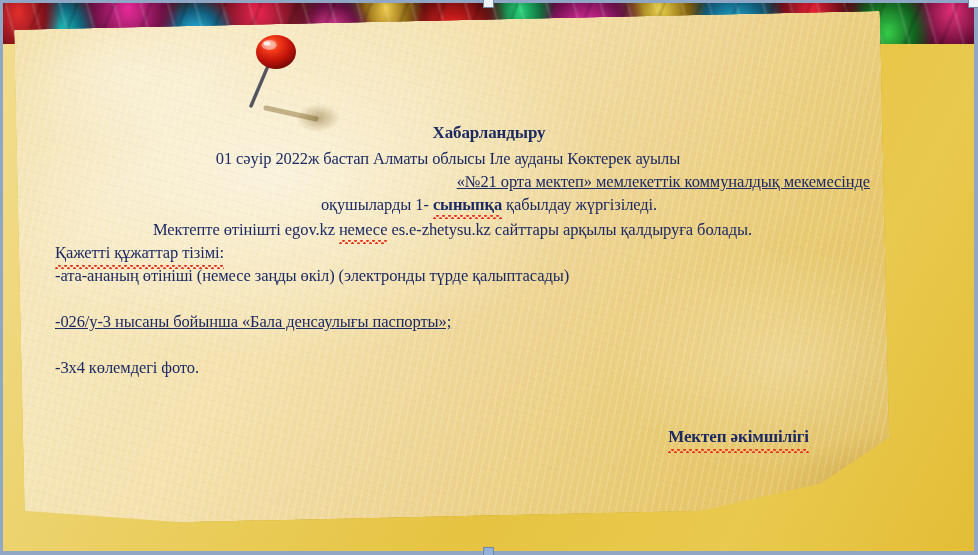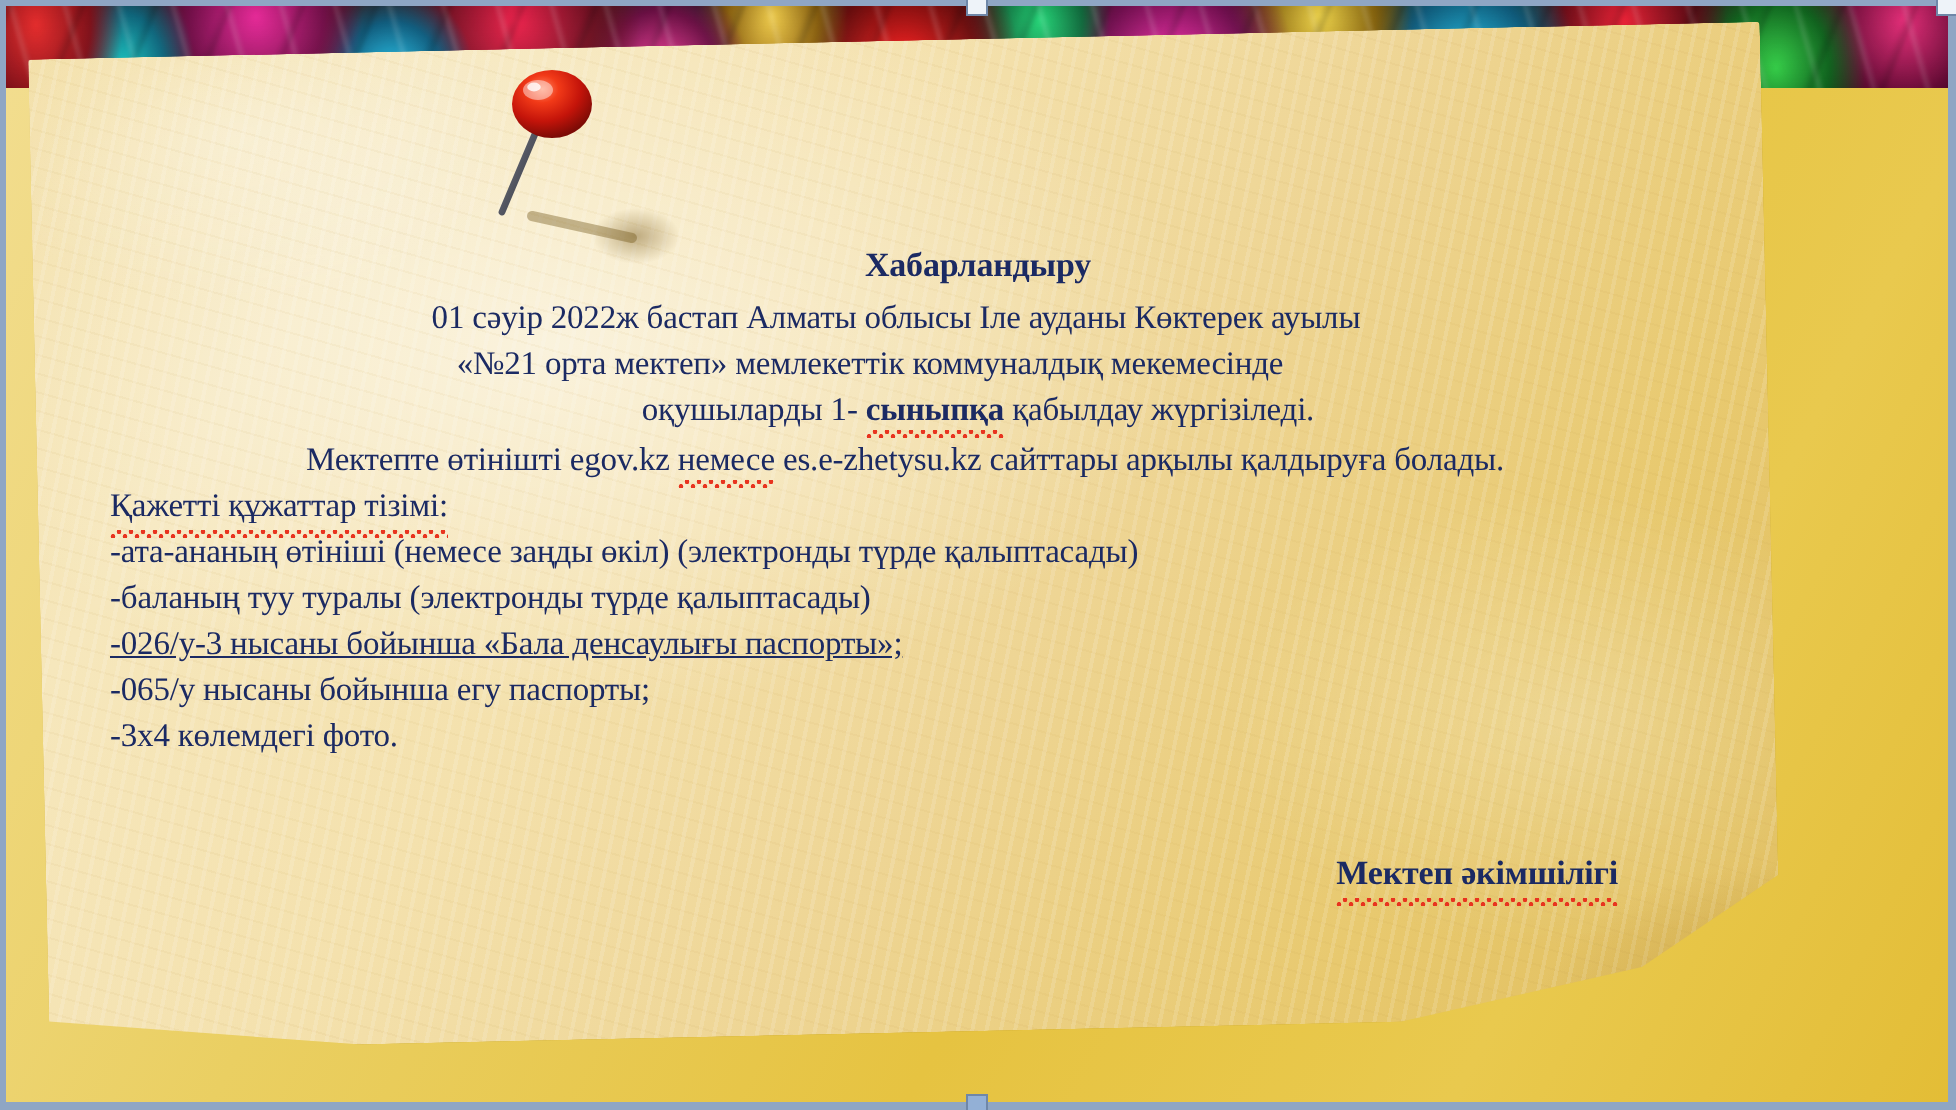--- a/index.html
+++ b/index.html
@@ -199,21 +199,21 @@
       radial-gradient(circle at 1.5px 3.2px, #e8341f 1.05px, rgba(0,0,0,0) 1.3px),
       radial-gradient(circle at 4.5px 0.9px, #e8341f 1.05px, rgba(0,0,0,0) 1.3px);
     background-size: 6px 4px;
     background-repeat: repeat-x;
     pointer-events: none;
   }
   .sq.u::after { bottom: -5px; }
 
   #line-title   { left: 0;   top: 121px; width: 978px; text-align: center; font-size: 17px; }
   #line-2       { left: 0;   top: 147px; width: 896px; text-align: center; }
-  #line-3       { left: 0;   top: 170px; width: 870px; text-align: center; }
+  #line-3       { left: 0;   top: 170px; width: 870px; text-align: right; text-decoration: underline; }
   #line-4       { left: 0;   top: 193px; width: 978px; text-align: center; }
   #line-5       { left: 0;   top: 218px; width: 905px; text-align: center; }
   #line-6       { left: 55px; top: 241px; }
   #line-7       { left: 55px; top: 264px; }
   #line-8       { left: 55px; top: 287px; }
   #line-9       { left: 55px; top: 310px; text-decoration: underline; }
   #line-10      { left: 55px; top: 333px; }
   #line-11      { left: 55px; top: 356px; }
   #line-12      { left: 55px; top: 380px; }
   #line-sign    { left: 0;   top: 425px; width: 894px; text-align: right; padding-right: 85px; box-sizing: border-box; font-size: 17px; }
@@ -285,25 +285,23 @@
     <div class="tl" id="line-5">
       <span>Мектепте өтінішті egov.kz </span><span class="sq">немесе</span><span> es.e-zhetysu.kz сайттары арқылы қалдыруға болады.</span>
     </div>
 
     <div class="tl uline" id="line-6">
       <span class="sq u">Қажетті құжаттар тізімі:</span>
     </div>
 
     <div class="tl" id="line-7">-ата-ананың өтініші (немесе заңды өкіл) (электронды түрде қалыптасады)</div>
 
-    <div class="tl" id="line-8">-баланың туу туралы (электронды түрде қалыптасады)</div>
 
     <div class="tl" id="line-9">-026/у-3 нысаны бойынша «Бала денсаулығы паспорты»;</div>
 
-    <div class="tl" id="line-10">-065/у нысаны бойынша егу паспорты;</div>
 
     <div class="tl" id="line-11">-3х4 көлемдегі  фото.</div>
 
 
     <div class="tl bold uline" id="line-sign">
       <span class="sq u">Мектеп әкімшілігі</span>
     </div>
 
   </div>
 

